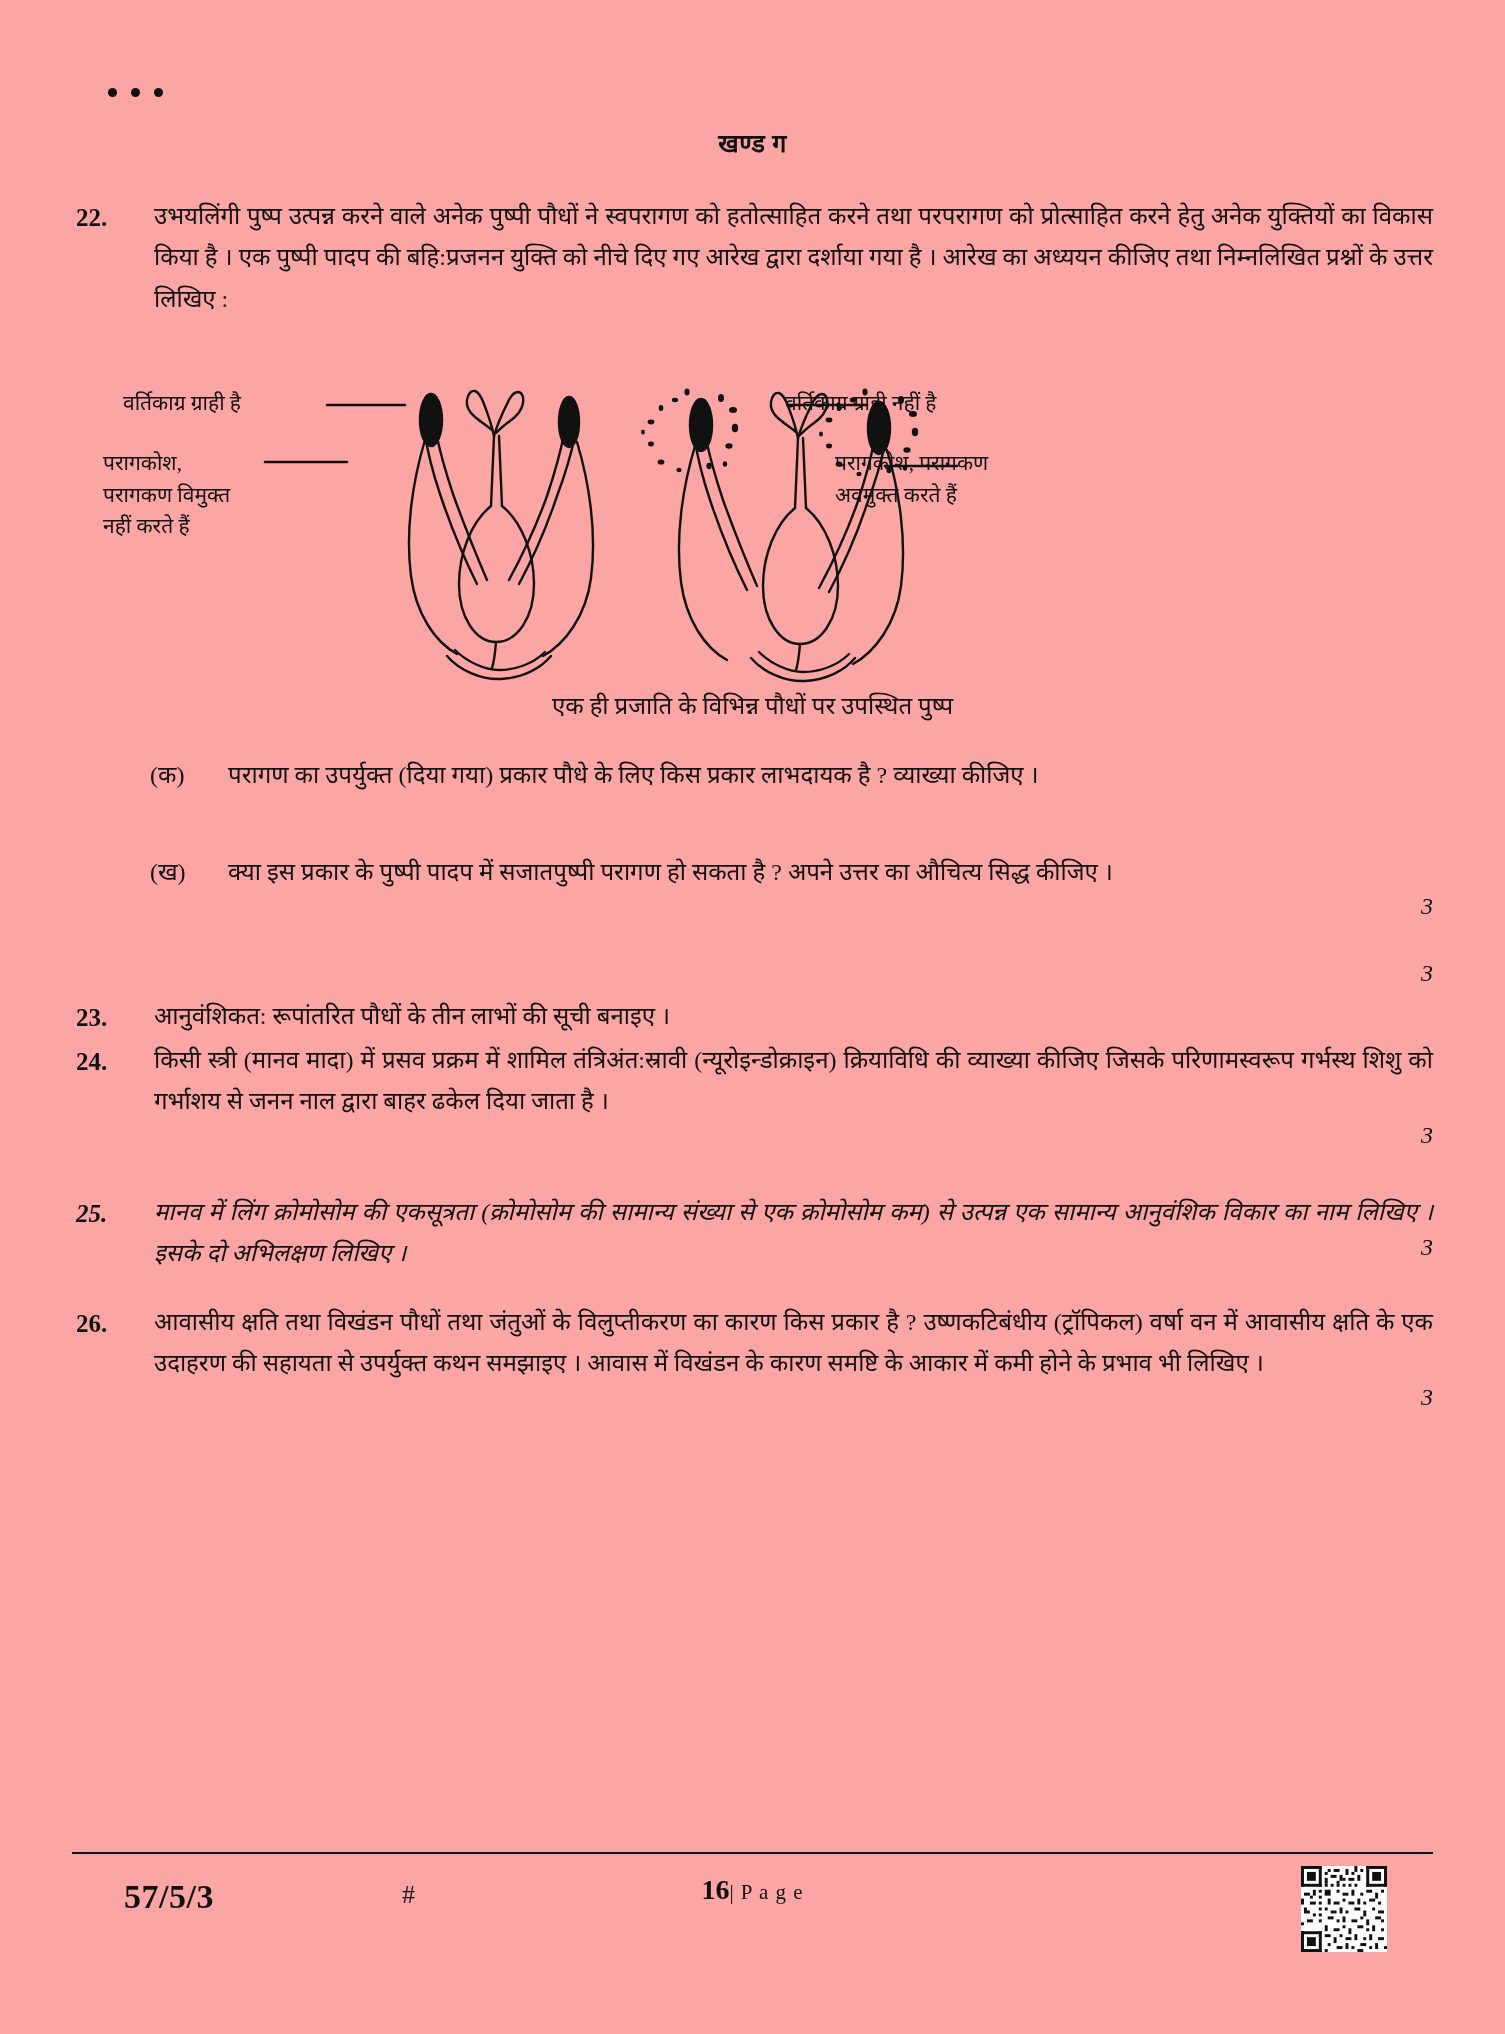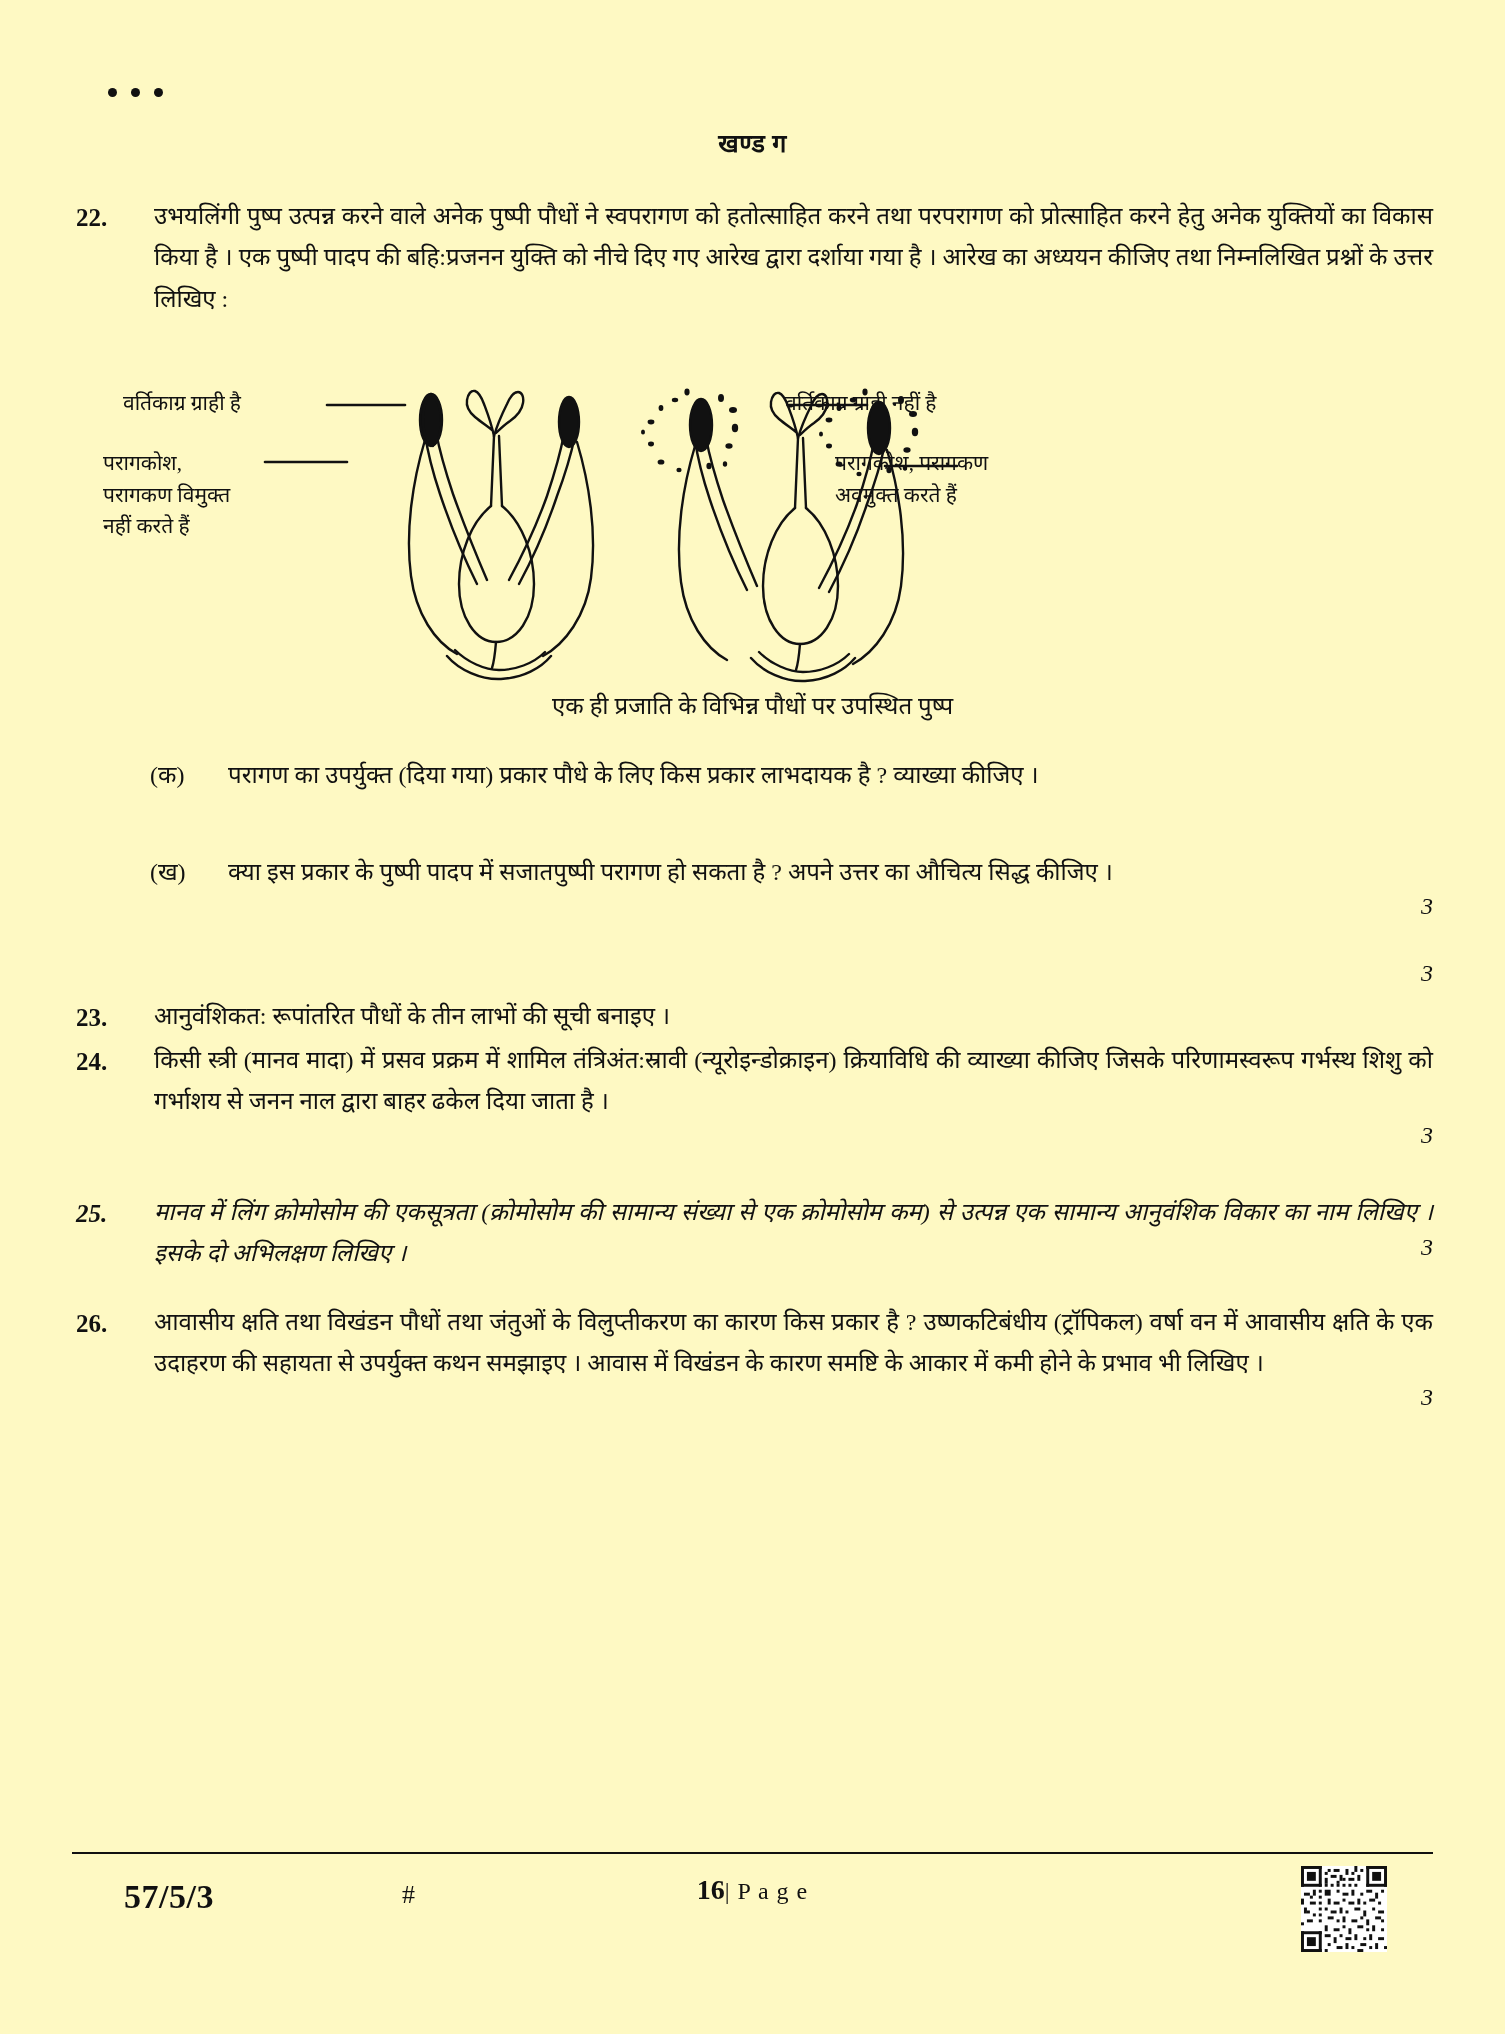--- a/index.html
+++ b/index.html
@@ -6,21 +6,21 @@
   body{
     width:1505px;height:2034px;
     background:#ffffff;
     font-family:"Liberation Serif", serif;
     color:#111;
     position:relative;
     overflow:hidden;
   }
   .page{
     position:absolute;inset:0;
-    background:#fef9c3;
+    background:#fca5a5;
   }
 
   
   .topdots{
     position:absolute;left:108px;top:88px;
     display:flex;gap:14px;align-items:center;
   }
   .topdots i{
     display:block;width:9px;height:9px;border-radius:50%;
     background:#111;
@@ -110,21 +110,21 @@
     font-size:26px;
   }
   .foot .pageno{
     position:absolute;left:0;right:0;top:8px;
     text-align:center;
     font-size:28px;
   }
   .foot .pageno b{font-weight:bold;}
   .foot .pageno span.pg{
     font-family:"Liberation Serif",serif;
-    font-size:24px;letter-spacing:1px;
+    font-size:21px;letter-spacing:1px;
   }
   .qr{
     position:absolute;right:46px;top:0px;
     width:86px;height:86px;
   }
 </style>
 </head>
 <body>
 
 <div class="page">

